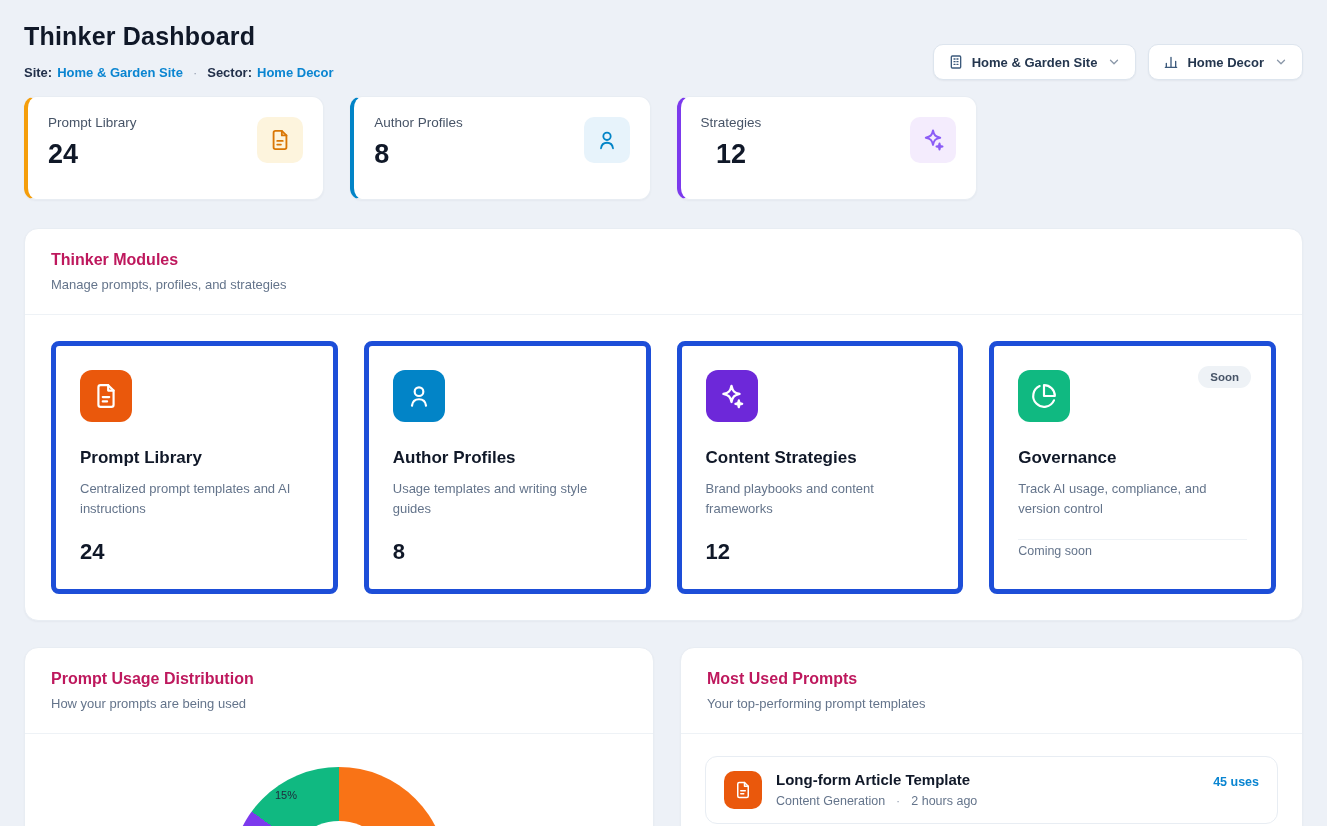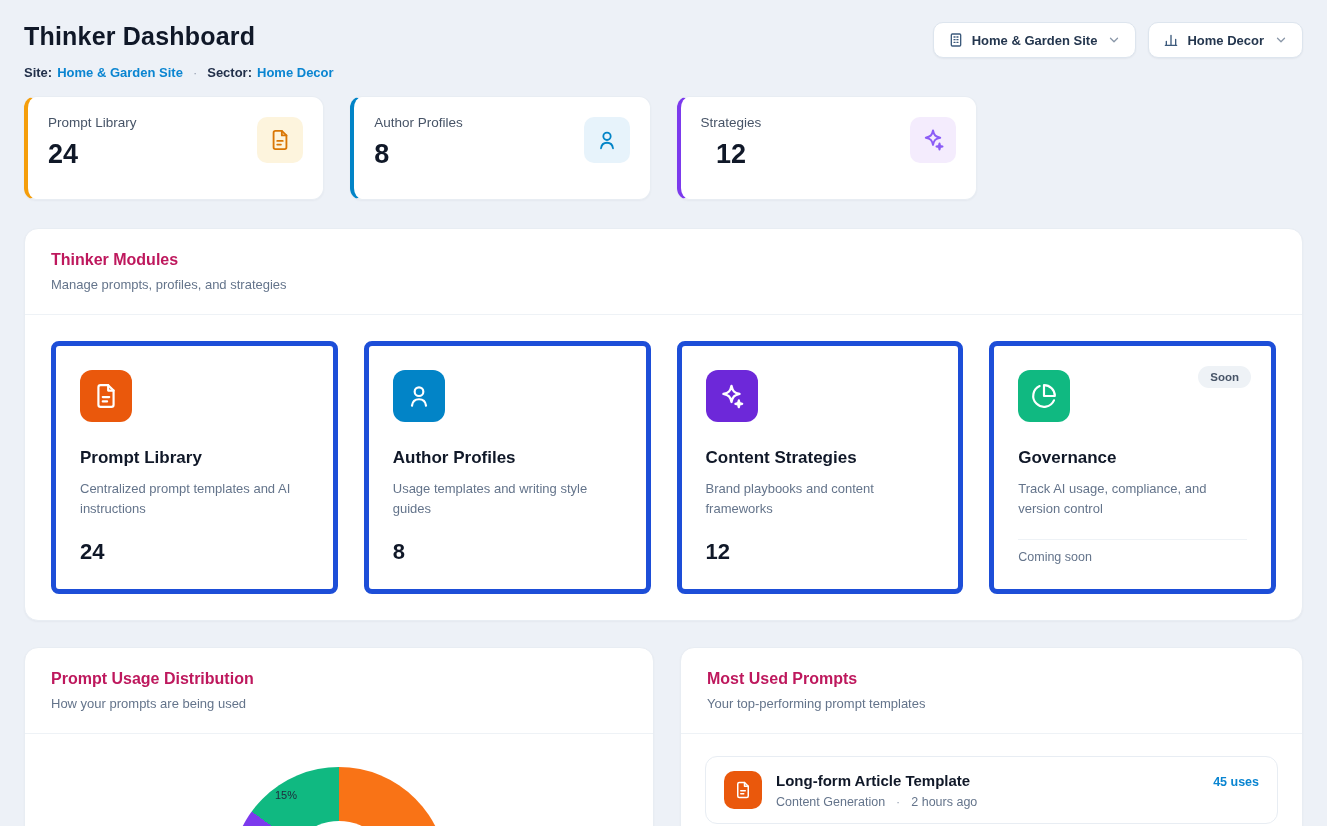--- a/index.html
+++ b/index.html
@@ -1,21 +1,21 @@
 <!DOCTYPE html>
 <html><head>
 <meta charset="utf-8">
 <style>
   *{margin:0;padding:0;box-sizing:border-box}
   html,body{background:#edf1f7}
   body{font-family:"Liberation Sans","DejaVu Sans",sans-serif;color:#101828}
   .page{width:1327px;height:826px;overflow:hidden;padding:22px 24px;position:relative}
 
   
-  .topbar{display:flex;justify-content:space-between;align-items:flex-start}
+  .topbar{display:flex;justify-content:space-between;align-items:flex-end}
   h1{font-size:25px;font-weight:800;letter-spacing:.2px;color:#101828}
   .sub{margin-top:14px;font-size:13px;font-weight:700;color:#22304a;display:flex;align-items:center;gap:5px}
   .sub .lnk{color:#0a85d1;cursor:pointer;text-decoration:none}
   .sub .dot{color:#98a2b3;margin:0 5px;font-weight:400}
   .selectors{display:flex;gap:12px}
   .selector{display:flex;align-items:center;gap:8px;background:#fff;border:1px solid #dde5ee;border-radius:10px;
     padding:9px 14px;font-size:13px;font-weight:700;color:#24364e;cursor:pointer;font-family:inherit;
     box-shadow:0 1px 2px rgba(16,24,40,.05)}
   .sel-ico{color:#3c5a7c;display:flex}
   .chev{color:#8a97a8;display:flex;margin-left:2px}
@@ -43,31 +43,31 @@
   
   .modules-grid{display:grid;grid-template-columns:repeat(4,1fr);gap:26px;padding:26px}
   .module{border:5px solid #1d4ed8;border-radius:8px;padding:24px;position:relative;cursor:pointer;min-height:252px;background:#fff}
   .mod-ico{width:52px;height:52px;border-radius:12px;color:#fff;display:flex;align-items:center;justify-content:center}
   .module h3{font-size:17px;font-weight:800;margin-top:26px;color:#101828}
   .module p{font-size:13px;color:#64748b;line-height:1.55;margin-top:11px;max-width:245px}
   .mod-count{font-size:22px;font-weight:800;margin-top:20px;color:#101828}
   .soon-badge{position:absolute;top:20px;right:20px;background:#eef2f6;color:#475467;font-size:11.5px;font-weight:700;
     padding:5px 12px;border-radius:999px}
   .mod-divider{border-top:1px solid #eef2f6;margin-top:20px}
-  .coming{font-size:12.5px;color:#64748b;margin-top:10px}
+  .coming{font-size:12.5px;color:#64748b;margin-top:4px}
 
   
   .bottom{display:grid;grid-template-columns:630px 1fr;gap:26px;margin-top:26px}
   .chart-area{position:relative;height:330px}
   .donut{position:absolute;left:206px;top:33px;width:216px;height:216px;border-radius:50%}
   .donut-hole{position:absolute;inset:54px;background:#fff;border-radius:50%}
   .donut-label{position:absolute;left:44px;top:22px;font-size:11px;font-weight:400;color:#1e293b}
 
   .prompt-list{padding:22px 24px}
-  .prompt-item{display:flex;align-items:center;gap:14px;border:1px solid #e8edf3;border-radius:12px;padding:14px 18px;cursor:pointer}
+  .prompt-item{display:flex;align-items:flex-start;gap:14px;border:1px solid #e8edf3;border-radius:12px;padding:14px 18px;cursor:pointer}
   .pi-ico{width:38px;height:38px;border-radius:10px;background:#ea580c;color:#fff;display:flex;align-items:center;justify-content:center;flex-shrink:0}
   .pi-title{font-size:15px;font-weight:800;color:#101828}
   .pi-meta{font-size:12.5px;color:#64748b;margin-top:6px;display:flex;gap:11px;align-items:center}
   .pi-meta .dot{color:#98a2b3}
   .pi-uses{margin-left:auto;font-size:12.5px;font-weight:700;color:#0a85d1;align-self:flex-start;margin-top:4px}
 </style>
 </head>
 <body>
 
 <div class="page">

